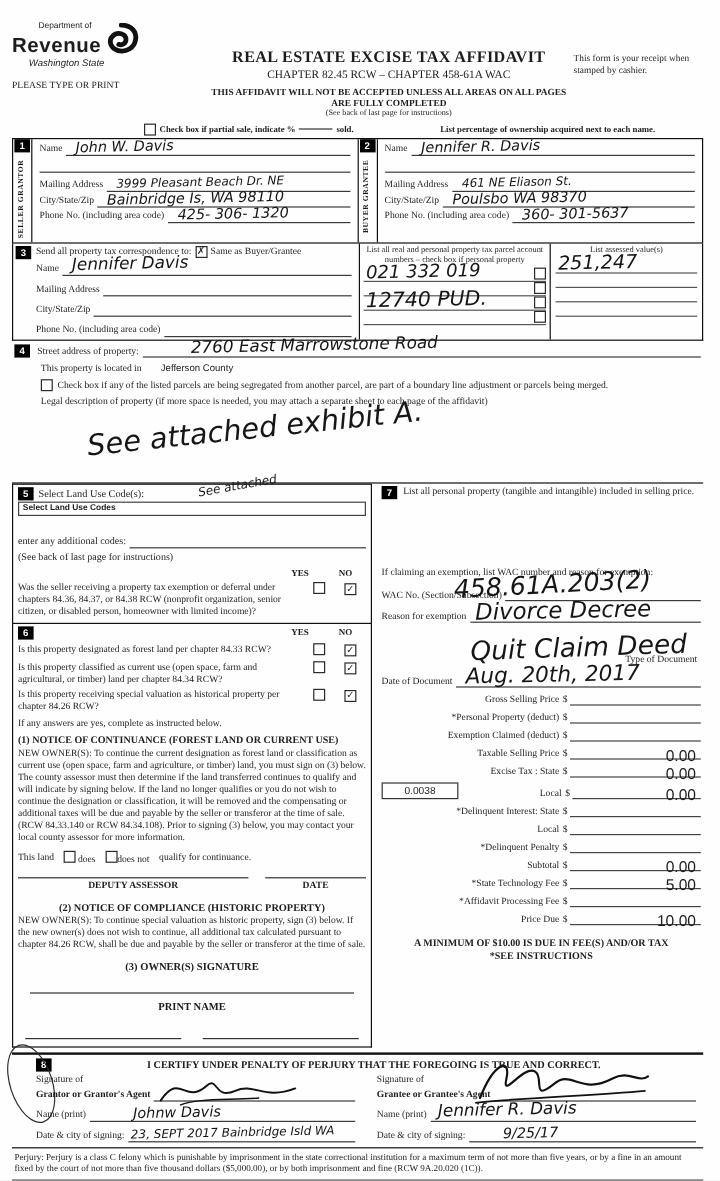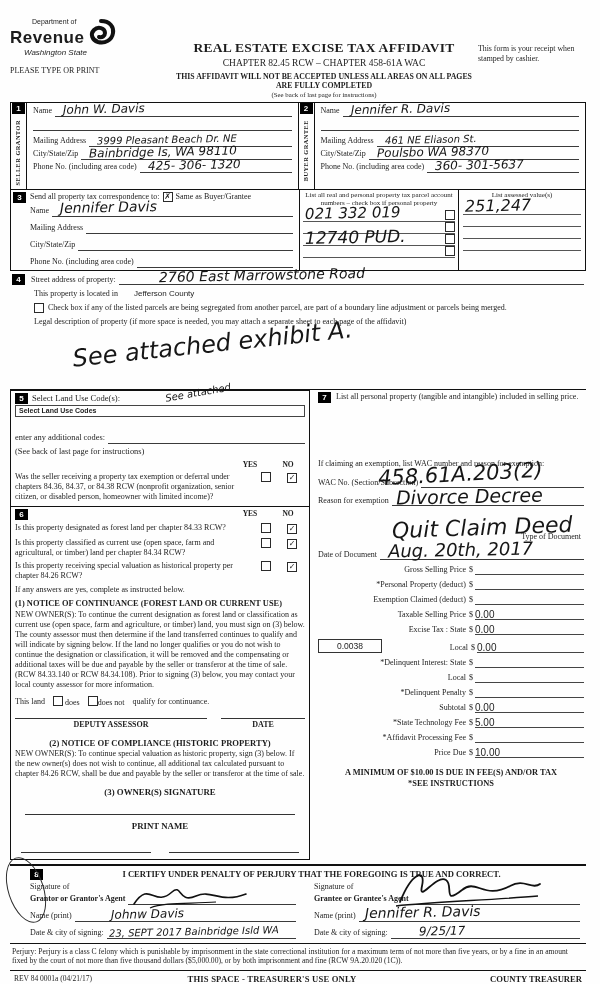--- a/index.html
+++ b/index.html
@@ -76,22 +76,22 @@
   .ynbox{width:26px;text-align:center;}
   .notice{margin-top:4px;}
   .landline{display:flex;gap:8px;align-items:center;margin:6px 0 8px 0;}
   .siglines{display:flex;gap:14px;margin-top:10px;}
   .sigl{flex:1.6;border-top:1px solid #333;text-align:center;font-weight:bold;padding-top:1px;}
   .sigd{flex:.7;border-top:1px solid #333;text-align:center;font-weight:bold;padding-top:1px;}
   
   .mrow{display:flex;align-items:flex-end;margin-top:4px;}
   .mlabel{width:148px;text-align:right;padding-right:3px;white-space:nowrap;}
   .dollar{padding-right:2px;}
-  .mline{flex:1;border-bottom:1px solid #444;text-align:left;height:10px;
-         font-family:"Liberation Sans",sans-serif;font-size:10px;padding-right:4px;}
+  .mline{flex:1;border-bottom:1px solid #444;text-align:right;height:10px;
+         font-family:"Liberation Sans",sans-serif;font-size:13px;padding-right:4px;}
   .ratebox{border:1.5px solid #333;width:62px;text-align:center;font-family:"Liberation Sans",sans-serif;
            font-size:8.5px;margin-right:4px;padding:1px 0;}
   .hwline{display:flex;align-items:flex-end;margin-top:6px;position:relative;}
   .hwover{position:absolute;z-index:3;}
   .dropdown{border:1.5px solid #444;padding:1px 3px;font-family:"Liberation Sans",sans-serif;
             font-size:7px;font-weight:bold;background:#fff;margin-top:1px;}
   
   .sec8{border-top:2px solid #111;border-bottom:1.5px solid #111;margin-top:4px;
         padding:3px 6px 4px 20px;position:relative;}
   .oval{position:absolute;left:-2px;top:-10px;width:34px;height:66px;border:1.5px solid #2b2b2b;
@@ -128,20 +128,29 @@
       <div class="subtitle">CHAPTER 82.45 RCW – CHAPTER 458-61A WAC</div>
       <div class="warn">THIS AFFIDAVIT WILL NOT BE ACCEPTED UNLESS ALL AREAS ON ALL PAGES ARE FULLY COMPLETED</div>
       <div class="seeback">(See back of last page for instructions)</div>
     </div>
     <div class="receipt">
       <span>This form is your receipt</span>
       <span>when stamped by cashier.</span>
     </div>
   </div>
 
+  <div class="partial">
+    <div class="left">
+      <span class="cb"></span>
+      <span>Check box if partial sale, indicate %</span>
+      <span style="border-bottom:1px solid #333;width:28px;display:inline-block;"></span>
+      <span>sold.</span>
+    </div>
+    <div class="right">List percentage of ownership acquired next to each name.</div>
+  </div>
 
   <div class="parties">
     <div class="party">
       <div class="pside">
         <div class="numbox">1</div>
         <div class="vlabel">
           <span>SELLER</span> <span>GRANTOR</span>
         </div>
       </div>
       <div class="pfields">

